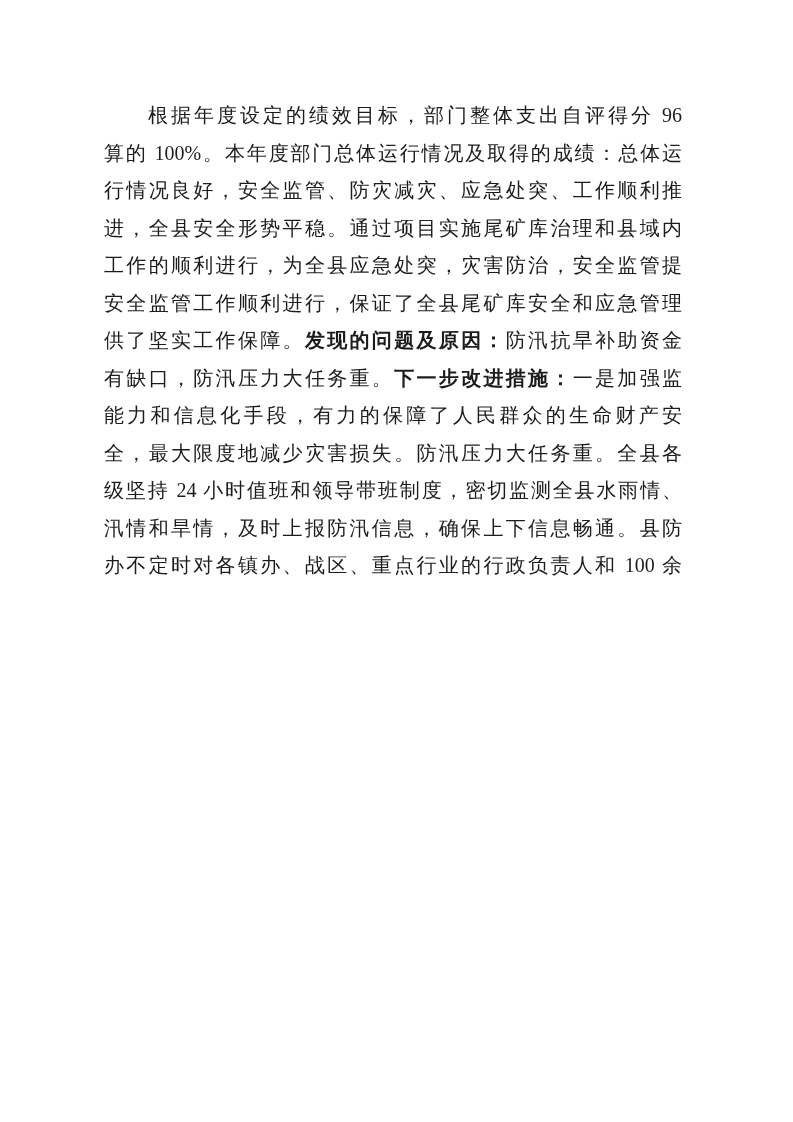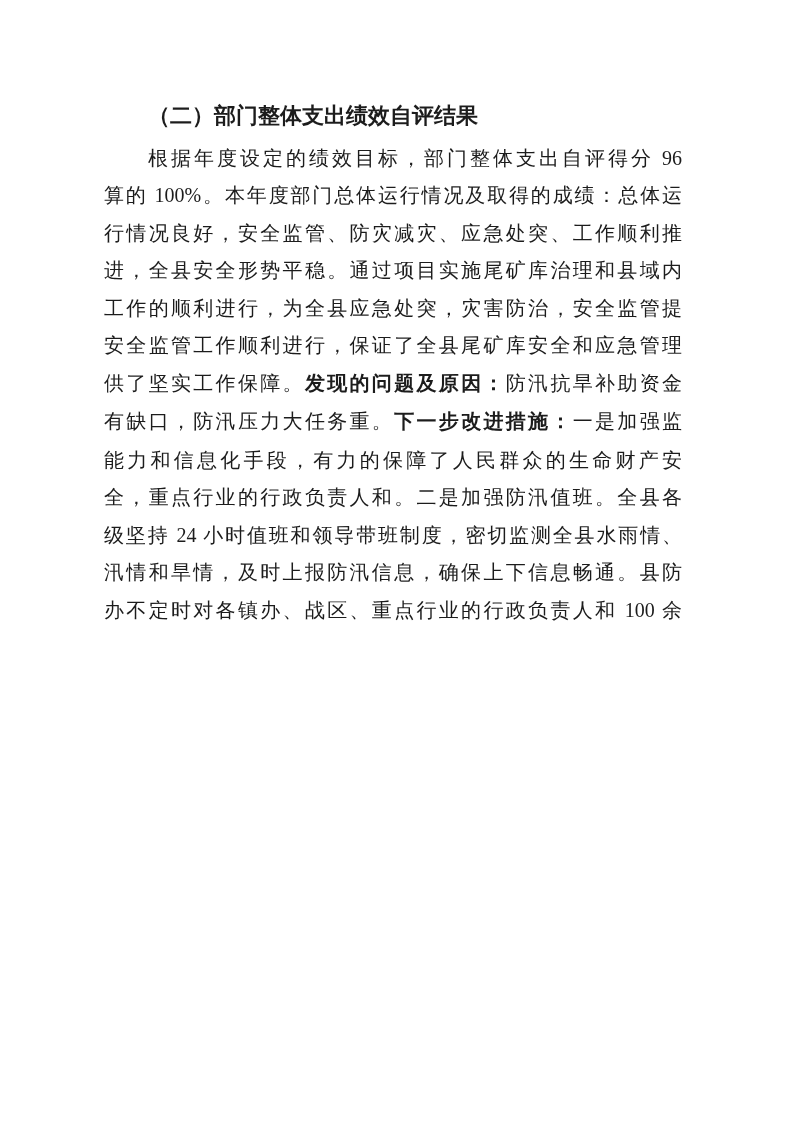--- a/index.html
+++ b/index.html
@@ -44,30 +44,29 @@
   }
   .heading {
     font-weight: bold;
     text-indent: 44px;
     font-size: 22px;
     line-height: 37.5px;
     margin: 0 0 5px 0;
   }
   .b {
     font-weight: bold;
-    font-family: Liberation Mono, monospace; 
+    font-family: Liberation Serif, serif; 
   }
 </style>
 </head>
 <body>
 
 <div class="page">
   <div class="content">
 
-    <h2 class="heading">（二）部门整体支出绩效自评结果</h2>
 
     <div class="line j indent"><span>根据年度设定的绩效目标，部门整体支出自评得分 96</span></div>
 
 
     <div class="line j"><span>算的 100%。本年度部门总体运行情况及取得的成绩：总体运</span></div>
 
     <div class="line j"><span>行情况良好，安全监管、防灾减灾、应急处突、工作顺利推</span></div>
 
     <div class="line j"><span>进，全县安全形势平稳。通过项目实施尾矿库治理和县域内</span></div>
 
@@ -75,21 +74,21 @@
 
     <div class="line j"><span>安全监管工作顺利进行，保证了全县尾矿库安全和应急管理</span></div>
 
     <div class="line j"><span>供了坚实工作保障。</span><span class="b">发现的问题及原因：</span><span>防汛抗旱补助资金</span></div>
 
     <div class="line j"><span>有缺口，防汛压力大任务重。</span><span class="b">下一步改进措施：</span><span>一是加强监</span></div>
 
 
     <div class="line j"><span>能力和信息化手段，有力的保障了人民群众的生命财产安</span></div>
 
-    <div class="line j"><span>全，重点行业的行政负责人和。二是加强防汛值班。全县各</span></div>
+    <div class="line j"><span>全，最大限度地减少灾害损失。防汛压力大任务重。全县各</span></div>
 
     <div class="line j"><span>级坚持 24 小时值班和领导带班制度，密切监测全县水雨情、</span></div>
 
     <div class="line j"><span>汛情和旱情，及时上报防汛信息，确保上下信息畅通。县防</span></div>
 
     <div class="line j"><span>办不定时对各镇办、战区、重点行业的行政负责人和 100 余</span></div>
 
 
 
   </div>

